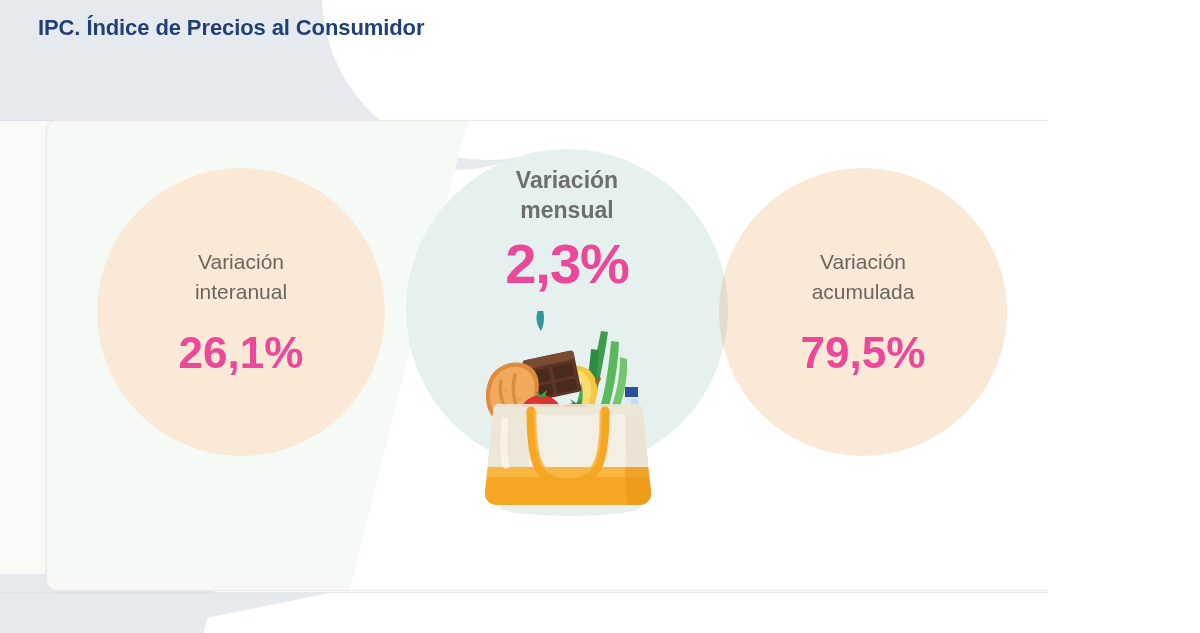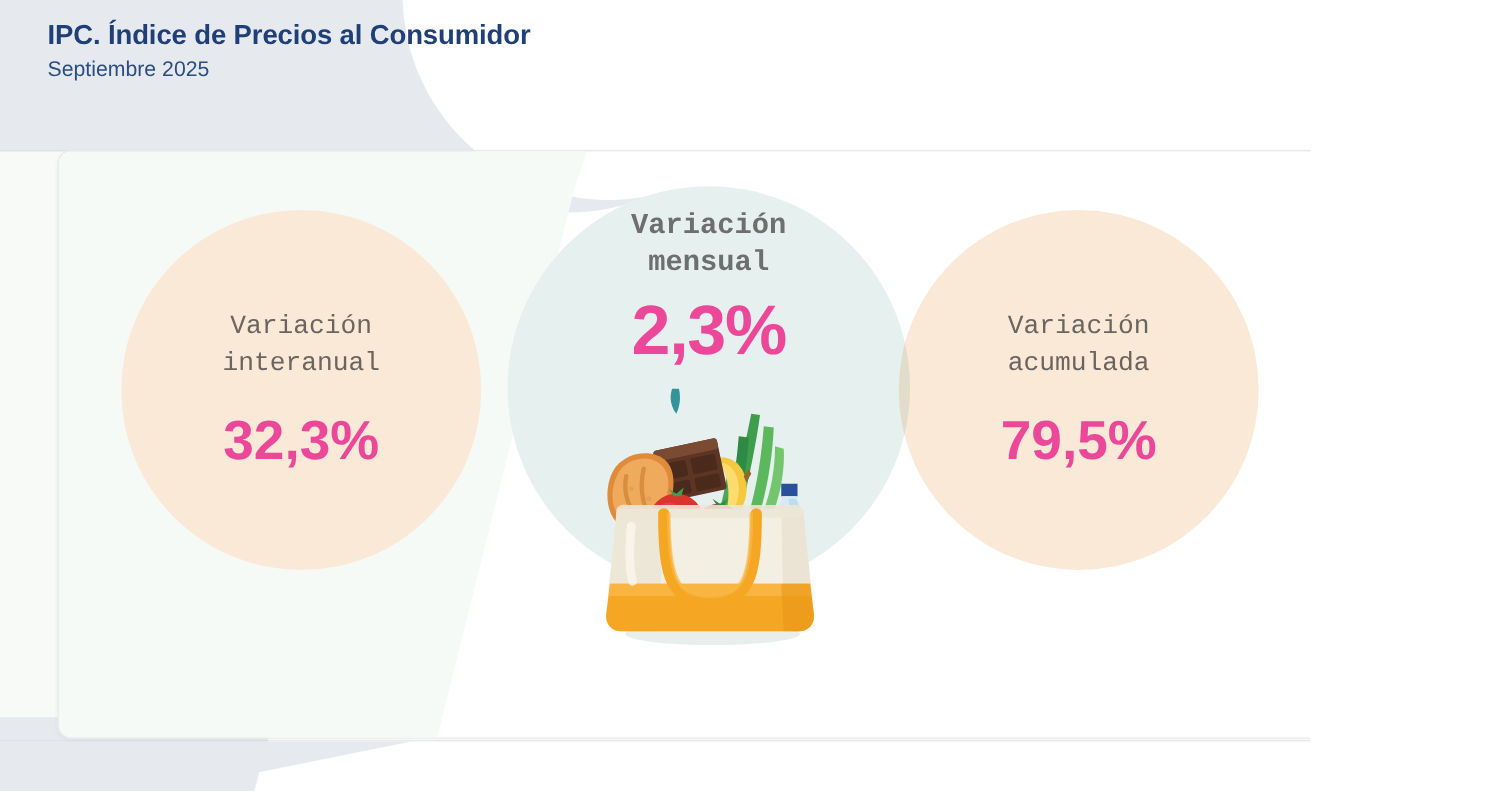--- a/index.html
+++ b/index.html
@@ -204,21 +204,20 @@
   .stat {
     position: absolute;
     text-align: center;
     z-index: 3;
   }
   .stat-label {
     font-size: 21px;
     color: #6b6560;
     line-height: 1.45;
     white-space: pre-line;
-    font-family: Liberation Mono, monospace;
   }
   .stat-value {
     font-size: 44px;
     font-weight: bold;
     color: #ec4899;
     line-height: 1.05;
   }
 
   .stat-left  { left: 96px;  top: 126px; width: 196px; }
   .stat-left .stat-value  { margin-top: 22px; }
@@ -260,36 +259,35 @@
   <div class="header-band-curve"></div>
   <div class="header-band-mask"></div>
   <div class="diag-panel"></div>
   <div class="header-rule"></div>
   <div class="footer-rule"></div>
   <div class="footer-band"></div>
   <div class="right-gutter"></div>
 
   <div class="header-text">
     <div class="doc-title">IPC. Índice de Precios al Consumidor</div>
-    <div class="doc-subtitle">Septiembre 2025</div>
   </div>
 
   <div class="card">
     <div class="card-tint"></div>
 
     <div class="circles">
       <div class="circle circle-left"></div>
       <div class="circle circle-right"></div>
       <div class="circle circle-center"></div>
     </div>
 
     <div class="stat stat-left">
       <div class="stat-label">Variación
 interanual</div>
-      <div class="stat-value">32,3%</div>
+      <div class="stat-value">26,1%</div>
     </div>
 
     <div class="stat stat-center">
       <div class="stat-label">Variación
 mensual</div>
       <div class="stat-value">2,3%</div>
     </div>
 
     <div class="stat stat-right">
       <div class="stat-label">Variación

